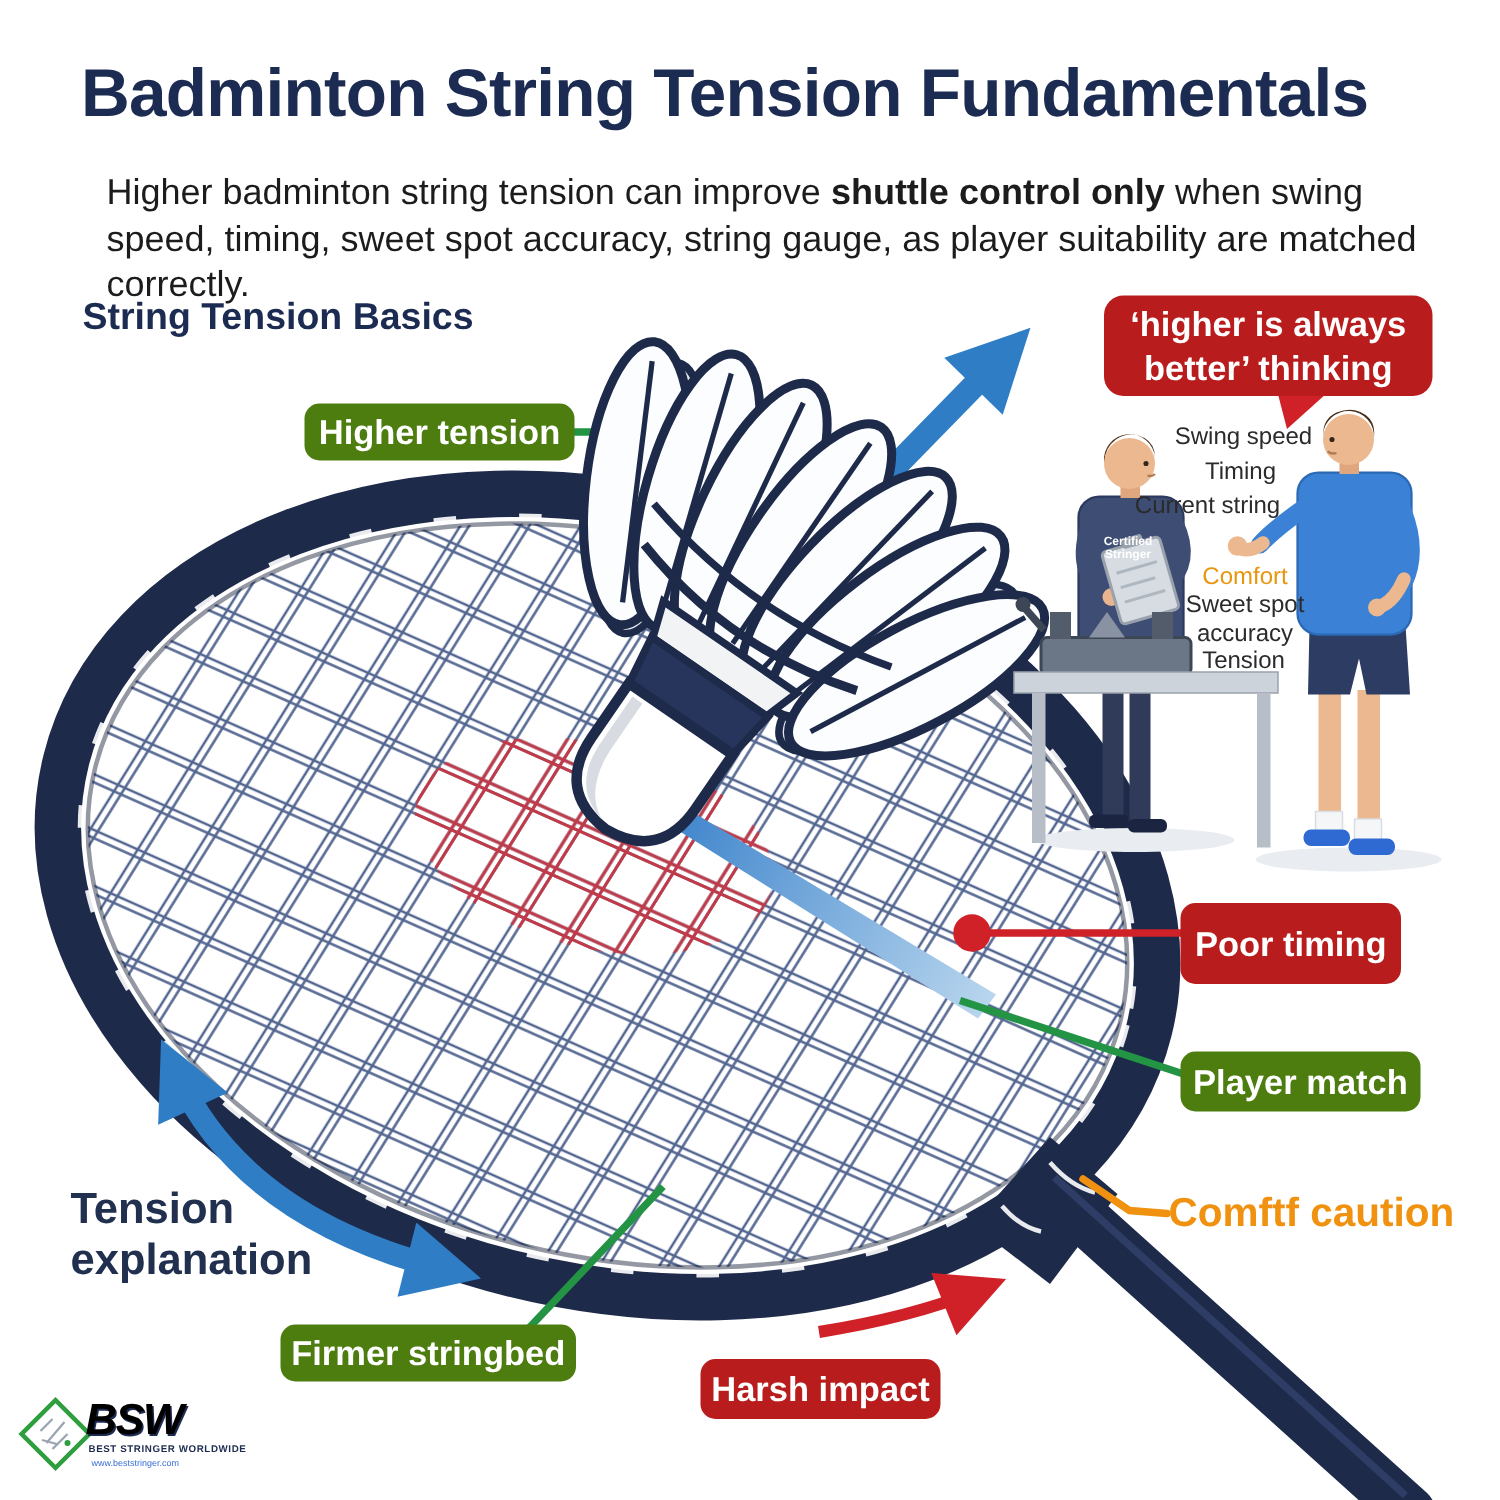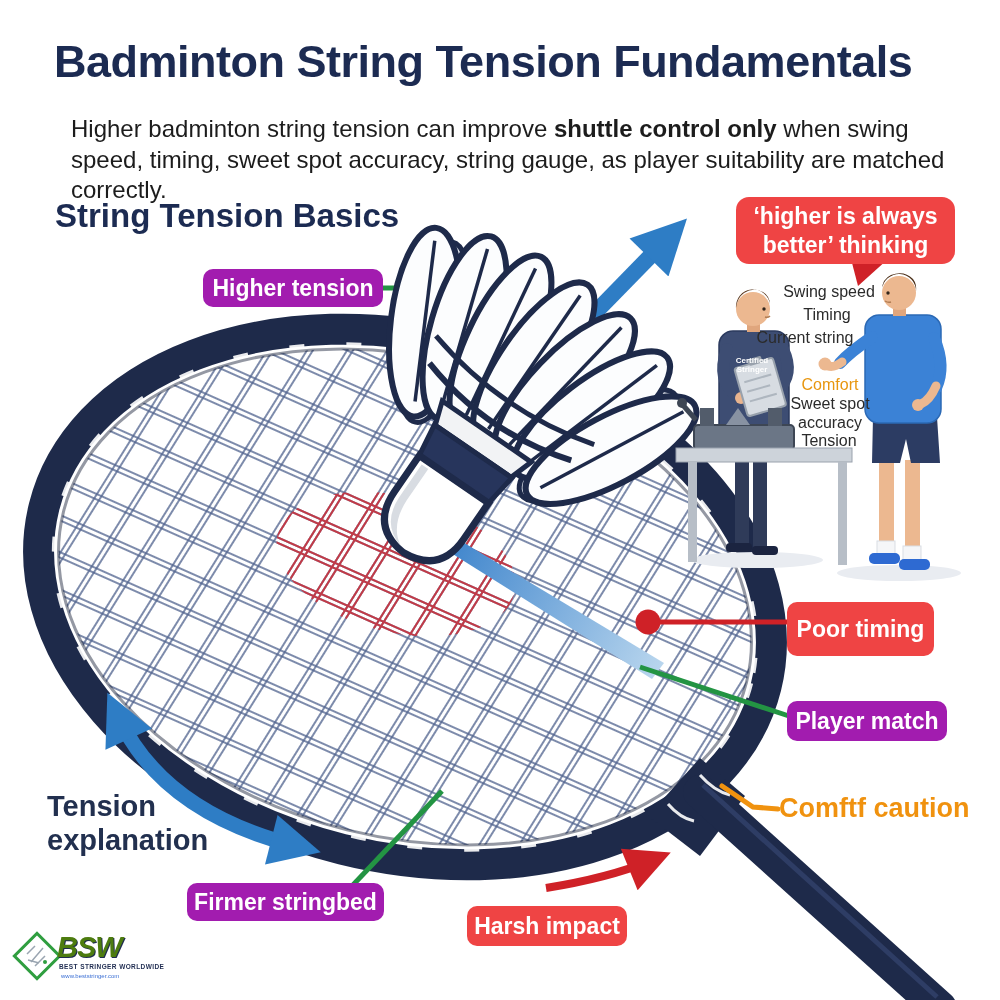--- a/index.html
+++ b/index.html
@@ -4,39 +4,39 @@
 <style>
   html,body{margin:0;padding:0;background:#fff;}
   #stage{position:relative;width:1000px;height:1000px;background:#ffffff;overflow:hidden;
          font-family:"Liberation Sans",sans-serif;}
   #art{position:absolute;left:0;top:0;width:1000px;height:1000px;}
   .abs{position:absolute;}
   .pre{white-space:pre-line;}
   #title{left:54px;top:36px;width:900px;font-size:45px;font-weight:700;color:#1c2b52;letter-spacing:-.5px;}
   #subtitle{left:55px;top:98px;width:905px;font-size:24px;line-height:1.28;color:#1c1c1c;}
   #subtitle .b{font-weight:700;}
-  #section-heading{left:55px;top:197px;font-size:33px;font-weight:700;color:#1c2b52;}
+  #section-heading{left:55px;top:197px;font-size:25px;font-weight:700;color:#1c2b52;}
   .box{position:absolute;display:flex;align-items:center;justify-content:center;
        color:#fff;font-size:23px;font-weight:700;border-radius:10px;text-align:center;line-height:1.22;}
-  .green{background:#a21caf;}
-  .red{background:#ef4444;}
+  .green{background:#4d7c0f;}
+  .red{background:#b91c1c;}
   #cap-higher{left:203px;top:269px;width:180px;height:38px;}
   #cap-myth{left:736px;top:197px;width:219px;height:67px;border-radius:13px;}
   #cap-poor{left:787px;top:602px;width:147px;height:54px;}
   #cap-player{left:787px;top:701px;width:160px;height:40px;}
   #cap-firmer{left:187px;top:883px;width:197px;height:38px;}
   #cap-harsh{left:467px;top:906px;width:160px;height:40px;}
   #cap-comfort{left:779px;top:793px;font-size:27px;font-weight:700;color:#f0920f;}
   #cap-tension{left:47px;top:789px;font-size:29px;font-weight:700;color:#22304f;line-height:1.18;}
   .citem{position:absolute;transform:translateX(-50%);font-size:16px;color:#2b2b2b;
          text-align:center;line-height:1.18;}
   .citem.orange{color:#e8960f;}
   #badge{left:752px;top:356px;transform:translateX(-50%);font-size:8px;font-weight:700;
          color:#fff;text-align:center;line-height:1.15;}
-  #logo-abbr{left:57px;top:931px;font-size:29px;font-weight:700;font-style:italic;color:#4d7c0f;
+  #logo-abbr{left:57px;top:931px;font-size:29px;font-weight:700;font-style:italic;color:#000000;
              letter-spacing:-1px;text-shadow:1px 1px 0 #1e2b50;}
   #logo-tag{left:59px;top:963px;font-size:6.5px;font-weight:700;color:#1e2b50;letter-spacing:.4px;}
   #logo-url{left:61px;top:973px;font-size:6px;color:#3b6fd4;}
 </style>
 </head>
 <body>
 
 <div id="stage">
 
   <svg id="art" viewBox="0 0 1000 1000">

